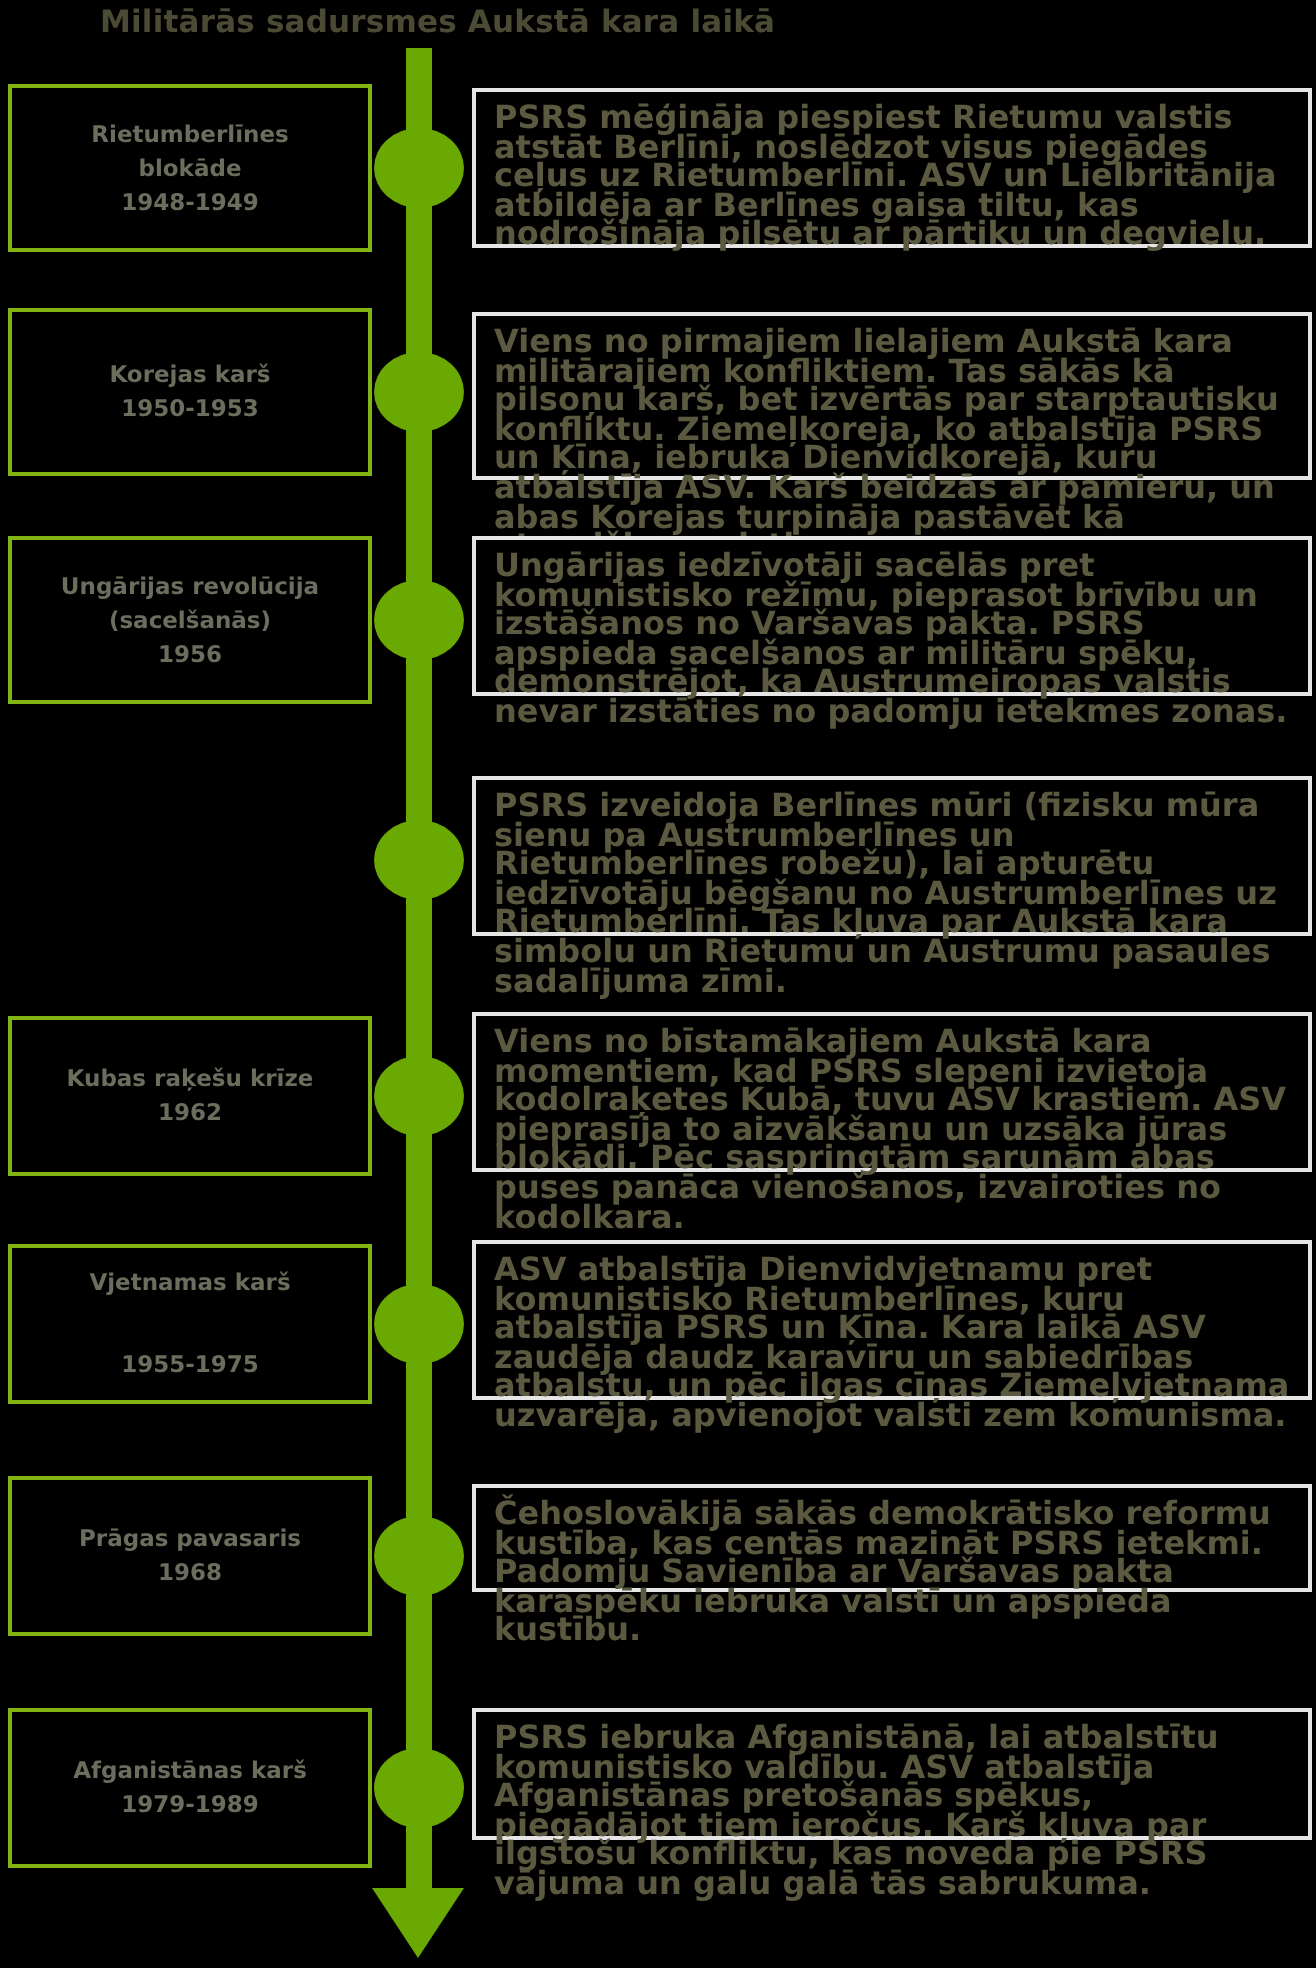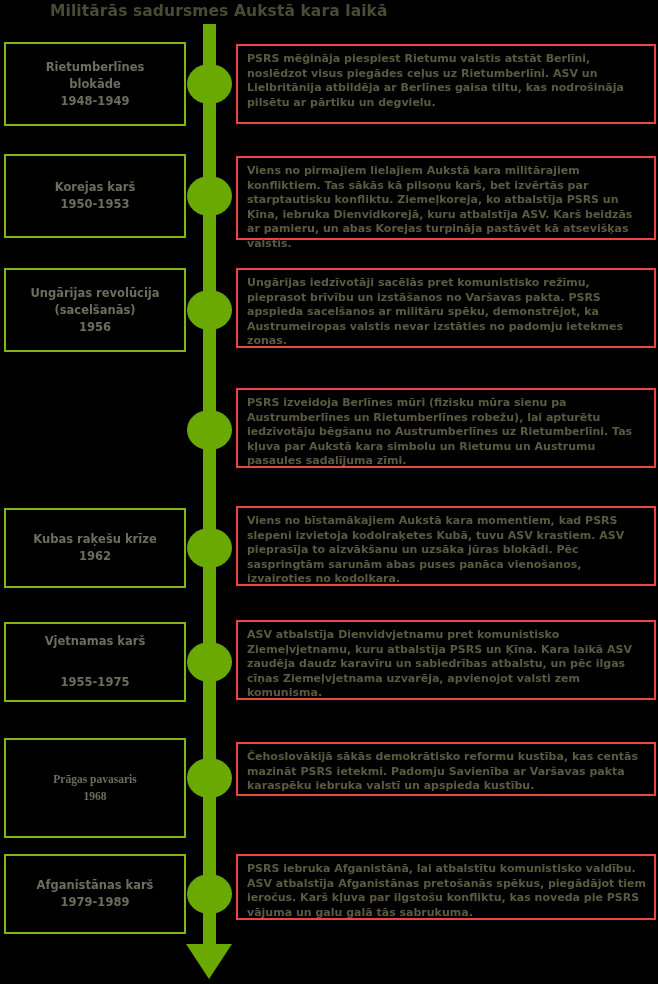--- a/index.html
+++ b/index.html
@@ -85,24 +85,24 @@
     padding: 4px 6px;
   }
   .event-box .ln { display: block; white-space: nowrap; }
 
   
   .desc-box {
     position: absolute;
     left: 236px;
     width: 420px;
     box-sizing: border-box;
-    border: 2px solid #ef4444;
+    border: 2px solid #e5e5e5;
     background: #000000;
     color: #5b5a41;
-    font-size: 11px;
+    font-size: 16px;
     line-height: 14.6px;
     font-weight: bold;
     padding: 6px 8px 6px 9px;
     text-align: left;
   }
 </style>
 </head>
 <body>
 
 <div id="timeline-root">
@@ -154,24 +154,24 @@
   <div class="desc-box" style="top:506px; height:80px;">
     <span>Viens no bīstamākajiem Aukstā kara momentiem, kad PSRS slepeni izvietoja kodolraķetes Kubā, tuvu ASV krastiem. ASV pieprasīja to aizvākšanu un uzsāka jūras blokādi. Pēc saspringtām sarunām abas puses panāca vienošanos, izvairoties no kodolkara.</span>
   </div>
 
   <div class="event-box" style="left:4px; top:622px; height:80px;gap:24px;">
     <span class="ln">Vjetnamas karš</span>
     <span class="ln">1955-1975</span>
   </div>
   <div class="axis-node" style="top:642px;"></div>
   <div class="desc-box" style="top:620px; height:80px;">
-    <span>ASV atbalstīja Dienvidvjetnamu pret komunistisko Ziemeļvjetnamu, kuru atbalstīja PSRS un Ķīna. Kara laikā ASV zaudēja daudz karavīru un sabiedrības atbalstu, un pēc ilgas cīņas Ziemeļvjetnama uzvarēja, apvienojot valsti zem komunisma.</span>
+    <span>ASV atbalstīja Dienvidvjetnamu pret komunistisko Rietumberlīnes, kuru atbalstīja PSRS un Ķīna. Kara laikā ASV zaudēja daudz karavīru un sabiedrības atbalstu, un pēc ilgas cīņas Ziemeļvjetnama uzvarēja, apvienojot valsti zem komunisma.</span>
   </div>
 
-  <div class="event-box" style="left:4px; top:738px; height:100px;font-family:Liberation Serif, serif;">
+  <div class="event-box" style="left:4px; top:738px; height:80px;">
     <span class="ln">Prāgas pavasaris</span>
     <span class="ln">1968</span>
   </div>
   <div class="axis-node" style="top:758px;"></div>
   <div class="desc-box" style="top:742px; height:54px;">
     <span>Čehoslovākijā sākās demokrātisko reformu kustība, kas centās mazināt PSRS ietekmi. Padomju Savienība ar Varšavas pakta karaspēku iebruka valstī un apspieda kustību.</span>
   </div>
 
   <div class="event-box" style="left:4px; top:854px; height:80px;">
     <span class="ln">Afganistānas karš</span>

